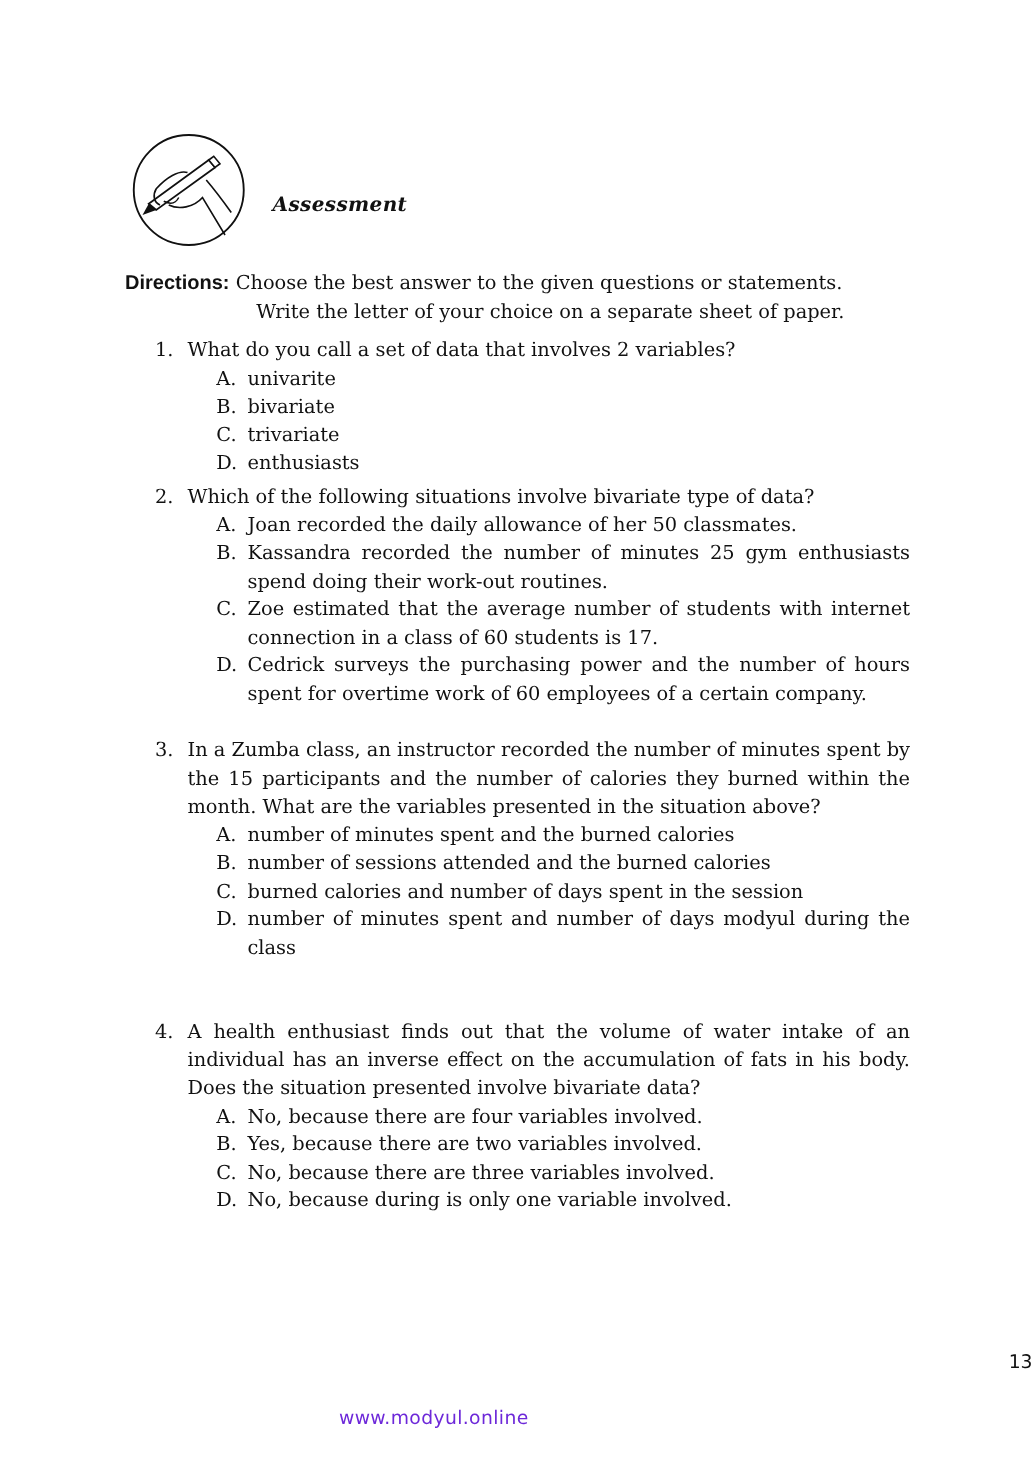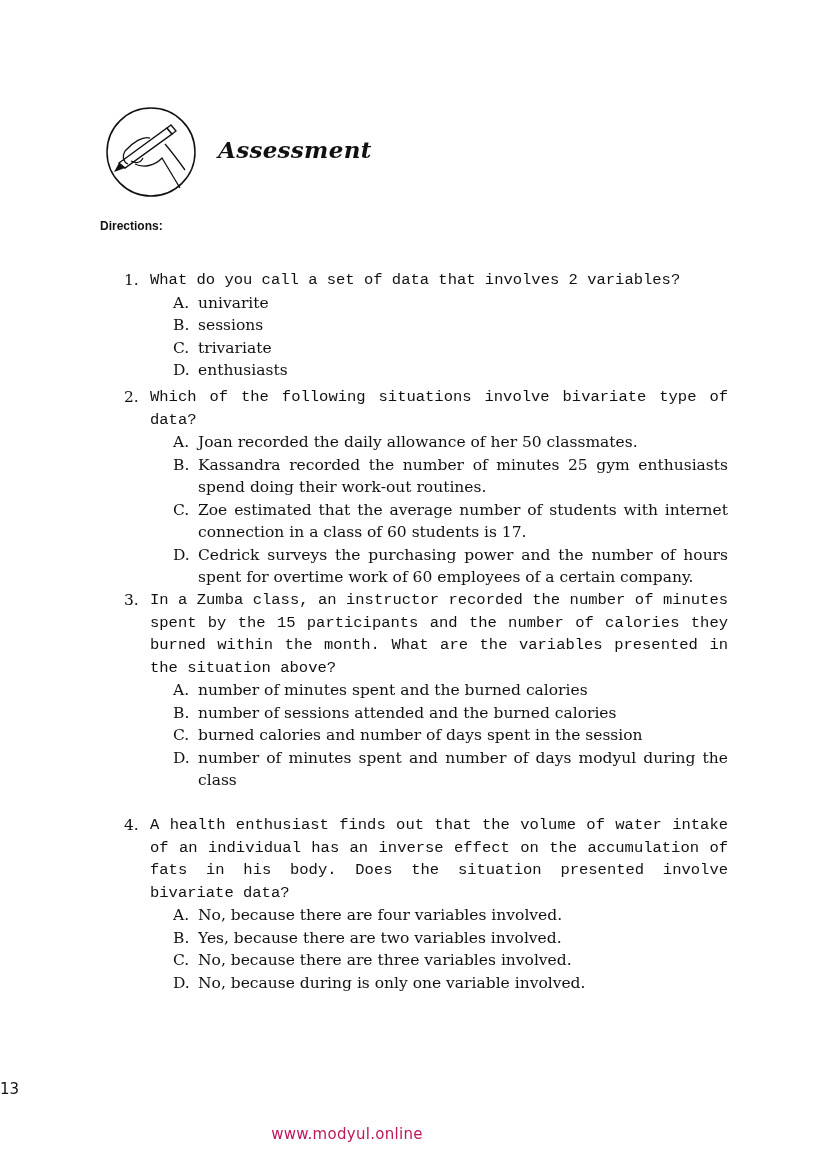--- a/index.html
+++ b/index.html
@@ -1,69 +1,71 @@
 <!DOCTYPE html>
 <html><head>
 <meta charset="utf-8">
 <style>
   html, body { margin: 0; padding: 0; background: #ffffff; }
   body { width: 826px; height: 1169px; position: relative; overflow: hidden; color: #111; font-family: "DejaVu Serif", serif; }
   .header-icon { position: absolute; left: 105px; top: 106px; width: 92px; height: 92px; }
-  .title { position: absolute; left: 218px; top: 136px; font-family: "DejaVu Serif", serif; font-weight: bold; font-style: italic; font-size: 23px; letter-spacing: 0.3px; }
+  .title { position: absolute; left: 218px; top: 154px; font-family: "DejaVu Serif", serif; font-weight: bold; font-style: italic; font-size: 16px; letter-spacing: 0.3px; }
   .directions { position: absolute; left: 100px; top: 215px; width: 628px; font-size: 15.5px; line-height: 23px; }
-  .dir-label { font-family: "Liberation Sans", sans-serif; font-weight: bold; font-size: 12px; }
+  .dir-label { font-family: "Liberation Sans", sans-serif; font-weight: bold; font-size: 16px; }
   .dir-row { display: flex; }
   .dir-text { flex: 1; text-align: justify; }
   .dir-line2 { padding-left: 105px; }
   .q { position: absolute; left: 124px; width: 604px; font-size: 15.5px; line-height: 22.5px; }
   .q-row { display: flex; }
   .q-num { width: 26px; flex: none; }
-  .q-text { flex: 1; text-align: justify; text-align-last: left; font-family: Liberation Mono, monospace; }
+  .q-text { flex: 1; text-align: justify; text-align-last: left; }
   .opts { margin-left: 49px; }
   .opt { display: flex; }
   .opt-letter { width: 25px; flex: none; }
   .opt-text { flex: 1; text-align: justify; text-align-last: left; }
-  .page-num { position: absolute; top: 1080px; left: 0; width: 826px; text-align: left; font-family: "DejaVu Sans", sans-serif; font-size: 15px; }
-  .watermark { position: absolute; top: 1125px; left: 0; width: 694px; text-align: center; font-family: "DejaVu Sans", sans-serif; font-size: 15px; color: #be185d; letter-spacing: 0.3px; }
+  .page-num { position: absolute; top: 1080px; left: 0; width: 826px; text-align: right; font-family: "DejaVu Sans", sans-serif; font-size: 15px; }
+  .watermark { position: absolute; top: 1125px; left: 0; width: 694px; text-align: center; font-family: "DejaVu Sans", sans-serif; font-size: 15px; color: #6d28d9; letter-spacing: 0.3px; }
 </style>
 </head>
 <body>
 
 <div class="header-icon">
   <svg width="92" height="92" viewBox="0 0 92 92">
     <circle cx="46" cy="46" r="44" fill="none" stroke="#111" stroke-width="1.5"></circle>
     <path d="M14 57 L62 22 L67 28 L20 62 Z" fill="#fff" stroke="#111" stroke-width="1.4"></path>
     <path d="M14 57 L20 62 L9 66 Z" fill="#111"></path>
     <path d="M62 22 L66 19 L71 25 L67 28 Z" fill="#fff" stroke="#111" stroke-width="1.3"></path>
     <path d="M20 45 C28 36 38 30 45 32 M20 45 C17 50 18 56 23 58 M30 58 C38 62 50 60 57 52 L75 82" fill="none" stroke="#111" stroke-width="1.3"></path>
     <path d="M60 38 C66 45 70 50 80 64" fill="none" stroke="#111" stroke-width="1.3"></path>
     <path d="M26 55 C32 58 36 56 38 52" fill="none" stroke="#111" stroke-width="1.2"></path>
   </svg>
 </div>
 <div class="title">Assessment</div>
 
 <div class="directions">
   <div class="dir-row">
     <span class="dir-label">Directions:</span>&nbsp;
+    <span class="dir-text">Choose the best answer to the given questions or statements.</span>
   </div>
+  <div class="dir-line2">Write the letter of your choice on a separate sheet of paper.</div>
 </div>
 
 <div class="q" style="top:269px;">
   <div class="q-row">
     <span class="q-num">1.</span>
     <span class="q-text">What do you call a set of data that involves 2 variables?</span>
   </div>
   <div class="opts">
     <div class="opt">
         <span class="opt-letter">A.</span>
         <span class="opt-text">univarite</span>
       </div>
     <div class="opt">
         <span class="opt-letter">B.</span>
-        <span class="opt-text">sessions</span>
+        <span class="opt-text">bivariate</span>
       </div>
     <div class="opt">
         <span class="opt-letter">C.</span>
         <span class="opt-text">trivariate</span>
       </div>
     <div class="opt">
         <span class="opt-letter">D.</span>
         <span class="opt-text">enthusiasts</span>
       </div>
   </div>

